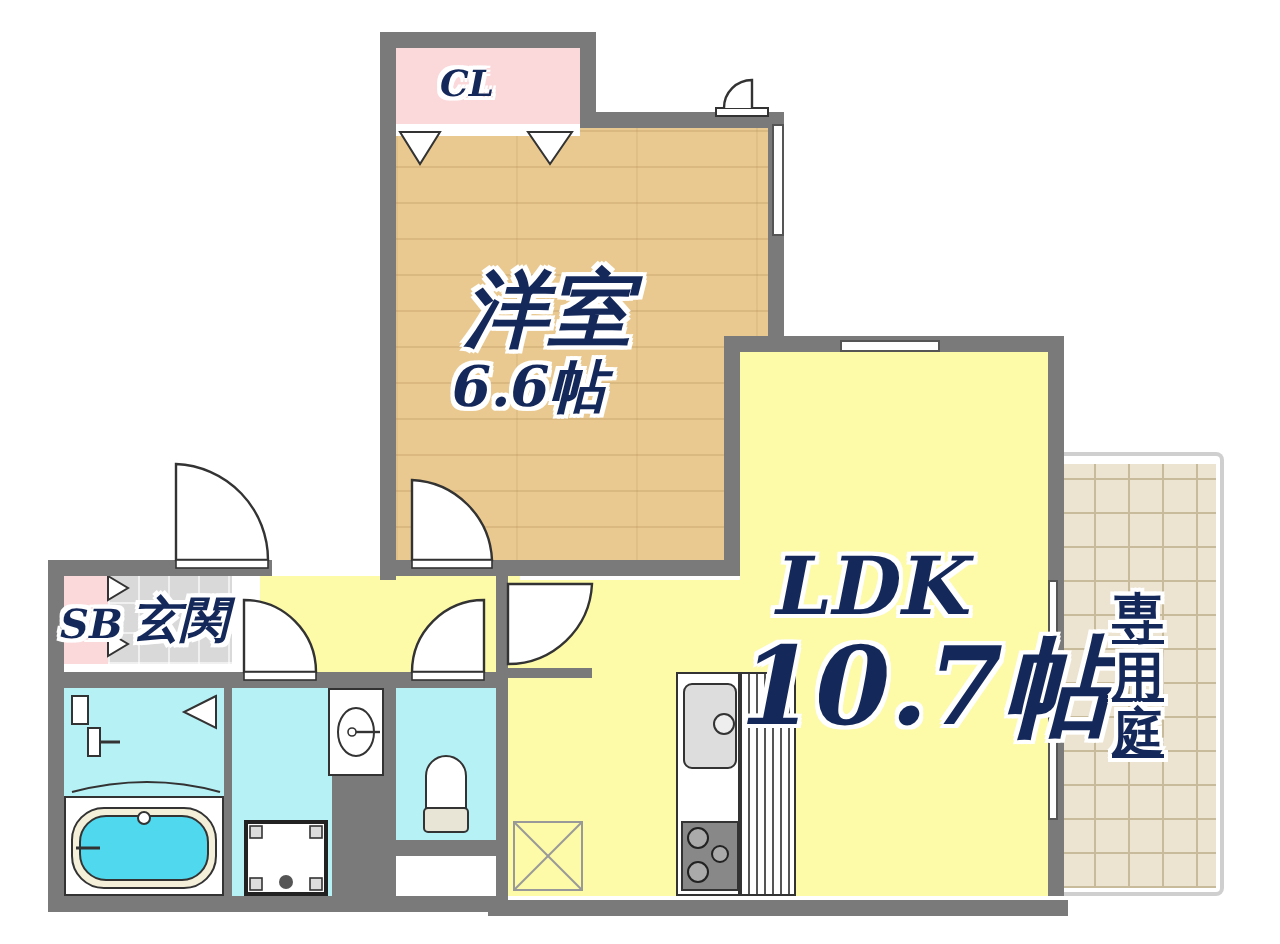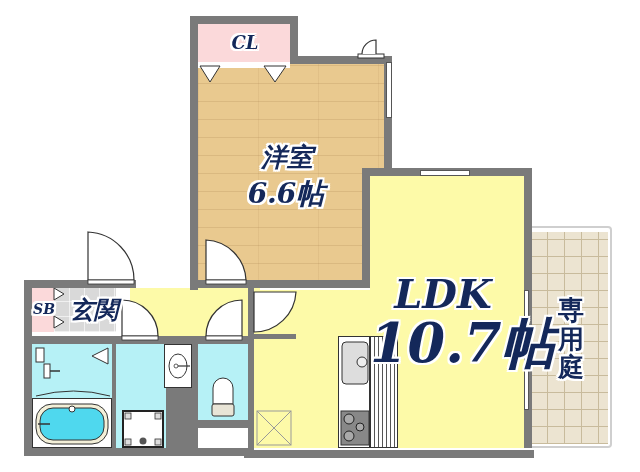--- a/index.html
+++ b/index.html
@@ -16,21 +16,21 @@
   .tile{background-color:#ece4d1;
     background-image:
       repeating-linear-gradient(0deg, #c8bb9c 0 1px, transparent 1px 17px),
       repeating-linear-gradient(90deg, #c8bb9c 0 1px, transparent 1px 17px);}
   .genkan{background-color:#d9d9d9;
     background-image:
       repeating-linear-gradient(0deg, rgba(255,255,255,0.6) 0 1px, transparent 1px 15px),
       repeating-linear-gradient(90deg, rgba(255,255,255,0.6) 0 1px, transparent 1px 15px);}
   .label{position:absolute;color:#14285a;font-weight:bold;font-style:italic;
     text-shadow:-2px -2px 0 #fff,2px -2px 0 #fff,-2px 2px 0 #fff,2px 2px 0 #fff,0 2px 0 #fff,2px 0 0 #fff,0 -2px 0 #fff,-2px 0 0 #fff;
-    line-height:1;text-align:center;white-space:nowrap;}
+    line-height:1;white-space:nowrap;}
   .win{position:absolute;background:#fff;border:1px solid #555;box-sizing:border-box;}
   svg{position:absolute;overflow:visible;}
 </style>
 </head>
 <body>
 
 <div class="abs wood" style="left:198px;top:62px;width:186px;height:220px;"></div>
 
 <div class="abs pink" style="left:198px;top:24px;width:92px;height:40px;"></div>
 <div class="abs" style="left:198px;top:62px;width:92px;height:6px;background:#fff;"></div>
@@ -151,19 +151,19 @@
   <circle cx="22" cy="22" r="5" fill="#eee" stroke="#333" stroke-width="1"></circle>
 </svg>
 <svg style="left:340px;top:410px;" width="30" height="36">
   <rect x="1" y="1" width="28" height="34" fill="#888" stroke="#333" stroke-width="1"></rect>
   <circle cx="9" cy="9" r="5" fill="#aaa" stroke="#222" stroke-width="1"></circle>
   <circle cx="20" cy="17" r="4" fill="#aaa" stroke="#222" stroke-width="1"></circle>
   <circle cx="9" cy="26" r="5" fill="#aaa" stroke="#222" stroke-width="1"></circle>
 </svg>
 
 <div class="label" style="left:220px;top:34px;width:50px;font-size:18px;">CL</div>
-<div class="label" style="left:232px;top:144px;width:110px;font-size:26px;">洋室</div>
+<div class="label" style="left:232px;top:134px;width:110px;font-size:42px;">洋室</div>
 <div class="label" style="left:226px;top:180px;width:120px;font-size:28px;">6.6帖</div>
 <div class="label" style="left:388px;top:274px;width:110px;font-size:40px;">LDK</div>
 <div class="label" style="left:370px;top:316px;width:150px;font-size:54px;">10.7帖</div>
-<div class="label" style="left:556px;top:296px;width:30px;font-size:26px;font-style:normal;white-space:normal;word-break:break-all;line-height:1.1;">専用庭</div>
-<div class="label" style="left:30px;top:302px;width:28px;font-size:14px;">SB</div>
+<div class="label" style="left:556px;top:296px;width:30px;font-size:26px;font-style:normal;white-space:normal;word-break:break-all;line-height:1.1;text-decoration:underline;">専用庭</div>
+<div class="label" style="left:30px;top:302px;width:28px;font-size:20px;">SB</div>
 <div class="label" style="left:66px;top:298px;width:56px;font-size:24px;">玄関</div>
 
 </body></html>

